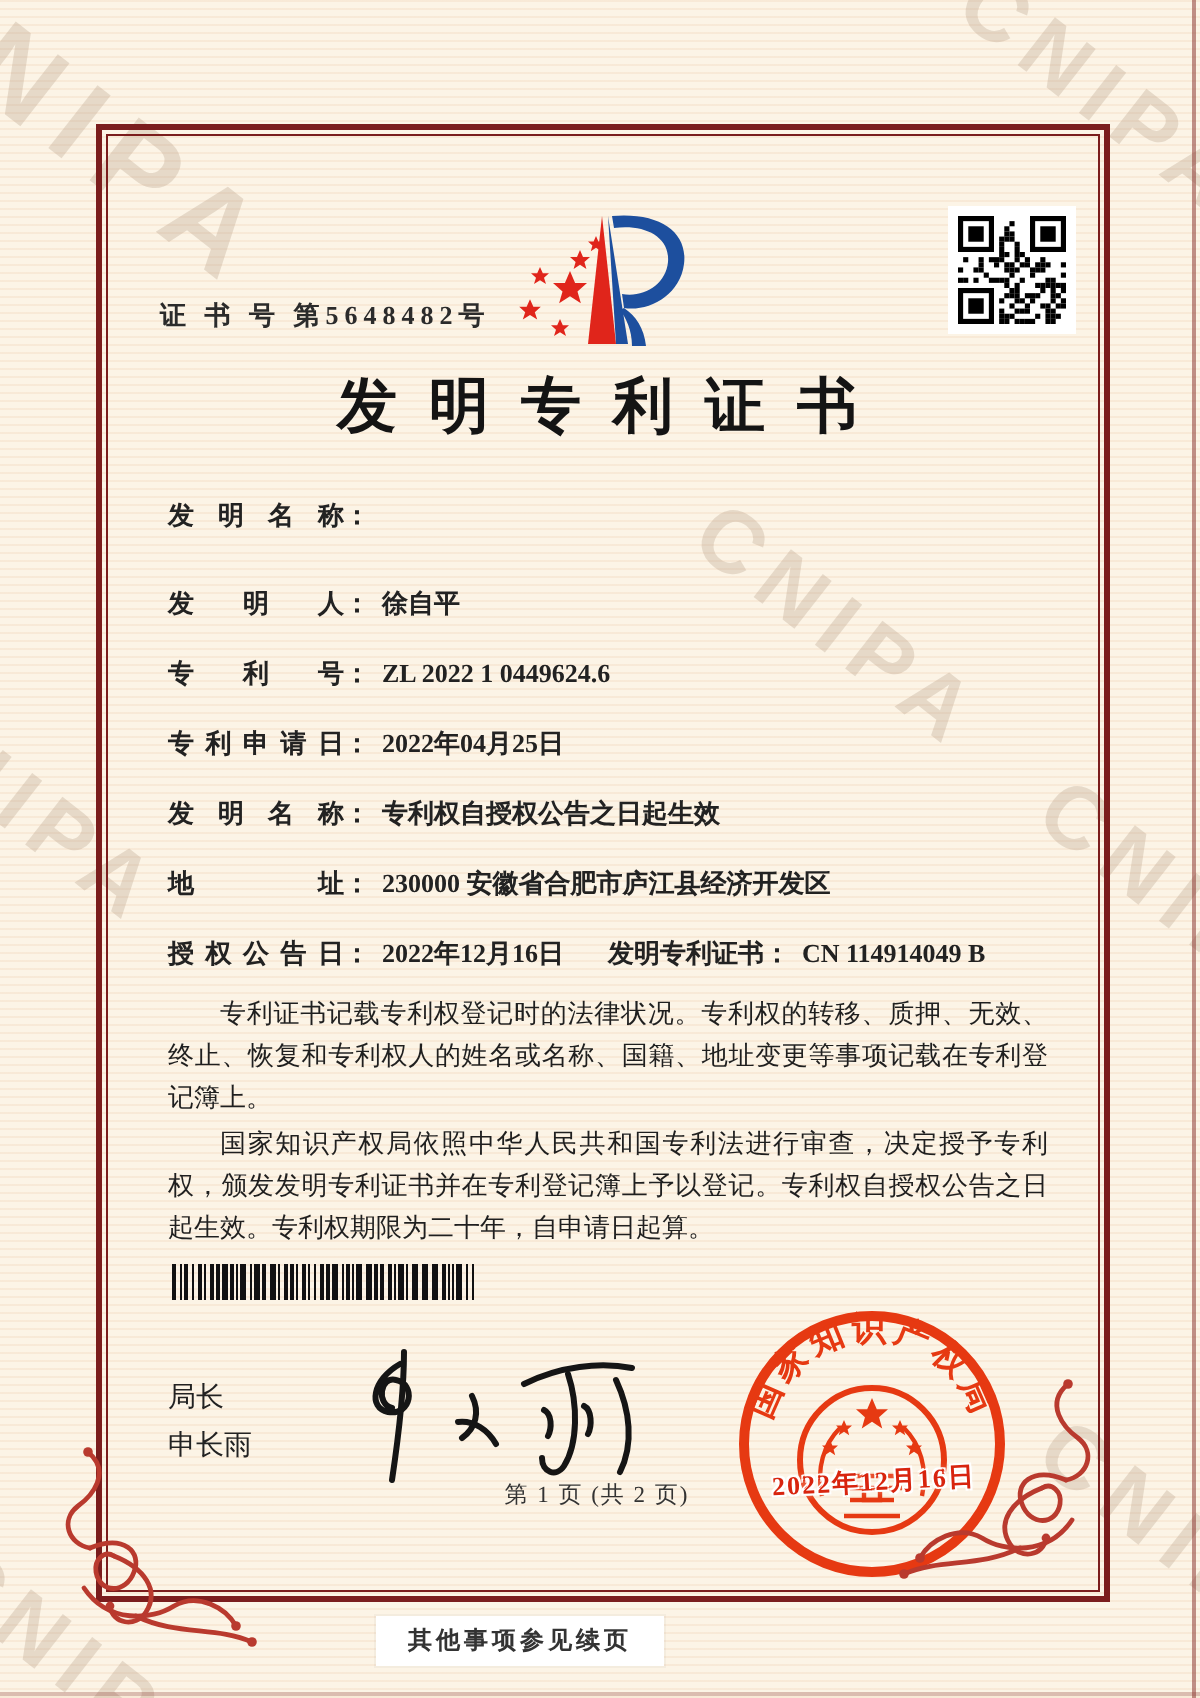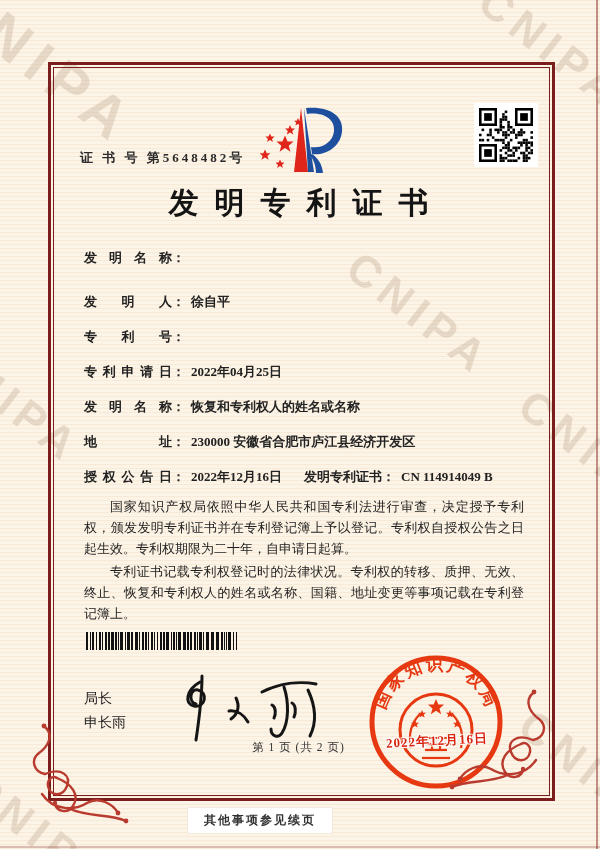--- a/index.html
+++ b/index.html
@@ -251,51 +251,52 @@
         <span class="fcolon">：</span>
     </div>
     <div class="frow">
       <span class="flabel">发明人</span>
         <span class="fcolon">：</span>
       <span>徐自平</span>
     </div>
     <div class="frow">
       <span class="flabel">专利号</span>
         <span class="fcolon">：</span>
+      <span>ZL 2022 1 0449624.6</span>
     </div>
     <div class="frow">
       <span class="flabel">专利申请日</span>
         <span class="fcolon">：</span>
       <span>2022年04月25日</span>
     </div>
     <div class="frow">
       <span class="flabel">发明名称</span>
         <span class="fcolon">：</span>
-      <span>恢复和专利权人的姓名或名称</span>
+      <span>专利权自授权公告之日起生效</span>
     </div>
     <div class="frow">
       <span class="flabel">地址</span>
         <span class="fcolon">：</span>
       <span>230000 安徽省合肥市庐江县经济开发区</span>
     </div>
     <div class="frow">
       <span class="flabel">授权公告日</span>
         <span class="fcolon">：</span>
       <span>2022年12月16日</span>
       <span class="fpair2">
         <span>发明专利证书</span>
           <span class="fcolon">：</span>
         <span>CN 114914049 B</span>
       </span>
     </div>
   </div>
 
   <div class="paras">
+    <p>专利证书记载专利权登记时的法律状况。专利权的转移、质押、无效、终止、恢复和专利权人的姓名或名称、国籍、地址变更等事项记载在专利登记簿上。</p>
     <p>国家知识产权局依照中华人民共和国专利法进行审查，决定授予专利权，颁发发明专利证书并在专利登记簿上予以登记。专利权自授权公告之日起生效。专利权期限为二十年，自申请日起算。</p>
-    <p>专利证书记载专利权登记时的法律状况。专利权的转移、质押、无效、终止、恢复和专利权人的姓名或名称、国籍、地址变更等事项记载在专利登记簿上。</p>
   </div>
 
   <div class="barcode">
     <svg id="barcode-svg" width="155" height="18" viewBox="0 0 155 18">
         <rect x="1" y="0" width="2" height="18" fill="#111"></rect>
         <rect x="5" y="0" width="1" height="18" fill="#111"></rect>
         <rect x="7" y="0" width="2" height="18" fill="#111"></rect>
         <rect x="11" y="0" width="1" height="18" fill="#111"></rect>
         <rect x="14" y="0" width="2" height="18" fill="#111"></rect>
         <rect x="17" y="0" width="1" height="18" fill="#111"></rect>

